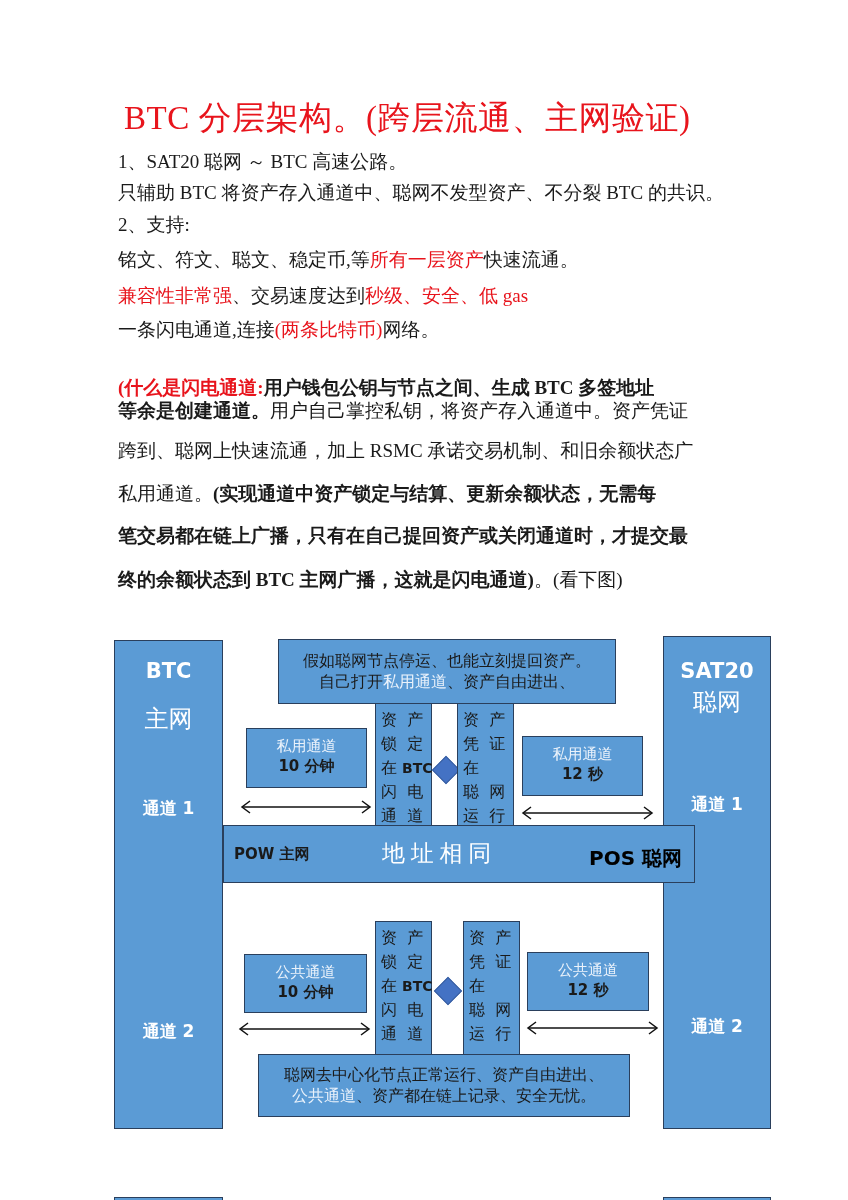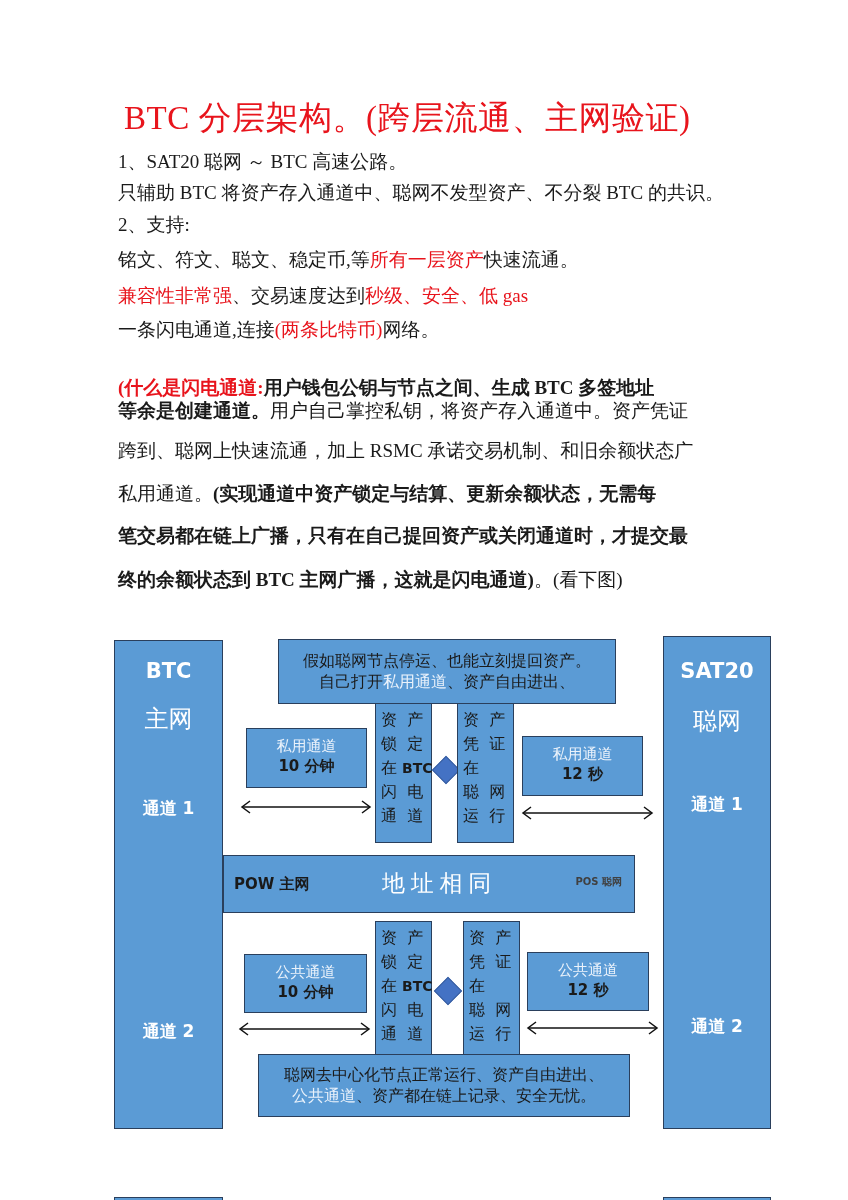--- a/index.html
+++ b/index.html
@@ -60,21 +60,21 @@
 
   <div class="box" style="left:114px; top:640px; width:109px; height:489px;">
     <div class="wtxt center" style="position:absolute; top:18px; width:100%; font-size:21px;">BTC</div>
     <div class="center" style="position:absolute; top:62px; width:100%; font-size:24px; color:#fff; font-family:'DejaVu Sans',sans-serif;">主网</div>
     <div class="wtxt center" style="position:absolute; top:156px; width:100%; font-size:17px;">通道 1</div>
     <div class="wtxt center" style="position:absolute; top:379px; width:100%; font-size:17px;">通道 2</div>
   </div>
 
   <div class="box" style="left:663px; top:636px; width:108px; height:493px;">
     <div class="wtxt center" style="position:absolute; top:22px; width:100%; font-size:21px;">SAT20</div>
-    <div class="center" style="position:absolute; top:68px; width:100%; font-size:24px; color:#fff; font-family:Liberation Mono, monospace;">聪网</div>
+    <div class="center" style="position:absolute; top:49px; width:100%; font-size:24px; color:#fff; font-family:Liberation Mono, monospace;">聪网</div>
     <div class="wtxt center" style="position:absolute; top:156px; width:100%; font-size:17px;">通道 1</div>
     <div class="wtxt center" style="position:absolute; top:378px; width:100%; font-size:17px;">通道 2</div>
   </div>
 
   <div class="box dtxt center" style="left:278px; top:639px; width:338px; height:65px; font-size:16px; line-height:21px; padding-top:10px;">
     <div>假如聪网节点停运、也能立刻提回资产。</div>
     <div><span>自己打开</span><span class="light">私用通道</span><span>、资产自由进出、</span></div>
   </div>
 
   <div class="box" style="left:375px; top:703px; width:57px; height:140px;">
@@ -107,24 +107,24 @@
   <div class="box center" style="left:522px; top:736px; width:121px; height:60px; padding-top:7px;">
     <div class="light" style="font-size:15px; line-height:20px;">私用通道</div>
     <div style="font-size:15px; line-height:20px; font-weight:bold; color:#1a1a1a; font-family:'DejaVu Sans',sans-serif;">12 秒</div>
   </div>
   <svg class="arrow" style="left:521px; top:806px; width:133px;" viewBox="0 0 133 14">
     <line x1="2" y1="7" x2="131" y2="7" stroke="#111" stroke-width="1.5"></line>
     <polyline points="10,1 2,7 10,13" fill="none" stroke="#111" stroke-width="1.5"></polyline>
     <polyline points="123,1 131,7 123,13" fill="none" stroke="#111" stroke-width="1.5"></polyline>
   </svg>
 
-  <div class="box" style="left:223px; top:855px; width:412px; height:58px;">
+  <div class="box" style="left:223px; top:825px; width:472px; height:58px;">
     <div class="wtxt" style="position:absolute; left:10px; top:19px; font-size:15px; color:#1a1a1a;">POW 主网</div>
     <div style="position:absolute; left:158px; top:12px; font-size:23px; color:#ffffff; font-family:Liberation Serif, serif;">地 址 相 同</div>
-    <div class="wtxt" style="position:absolute; right:12px; top:19px; font-size:10px; color:#404040;">POS 聪网</div>
+    <div class="wtxt" style="position:absolute; right:12px; top:19px; font-size:20px; color:#000000;">POS 聪网</div>
   </div>
 
   <div class="box" style="left:375px; top:921px; width:57px; height:135px;">
     <div class="vcell" style="left:5px; top:4px;">资  产</div>
     <div class="vcell" style="left:5px; top:28px;">锁  定</div>
     <div class="vcell" style="left:5px; top:52px;">在 <span class="btc">BTC</span></div>
     <div class="vcell" style="left:5px; top:76px;">闪  电</div>
     <div class="vcell" style="left:5px; top:100px;">通  道</div>
   </div>
   <div class="diamond" style="left:438px; top:981px;"></div>

